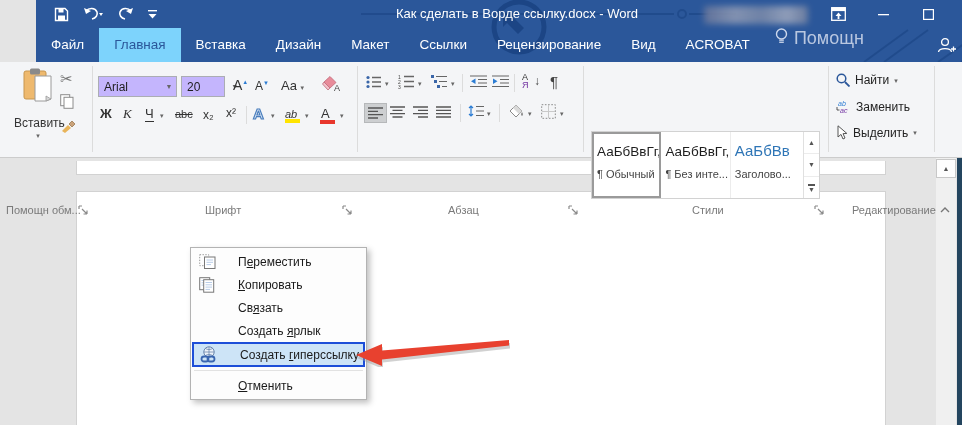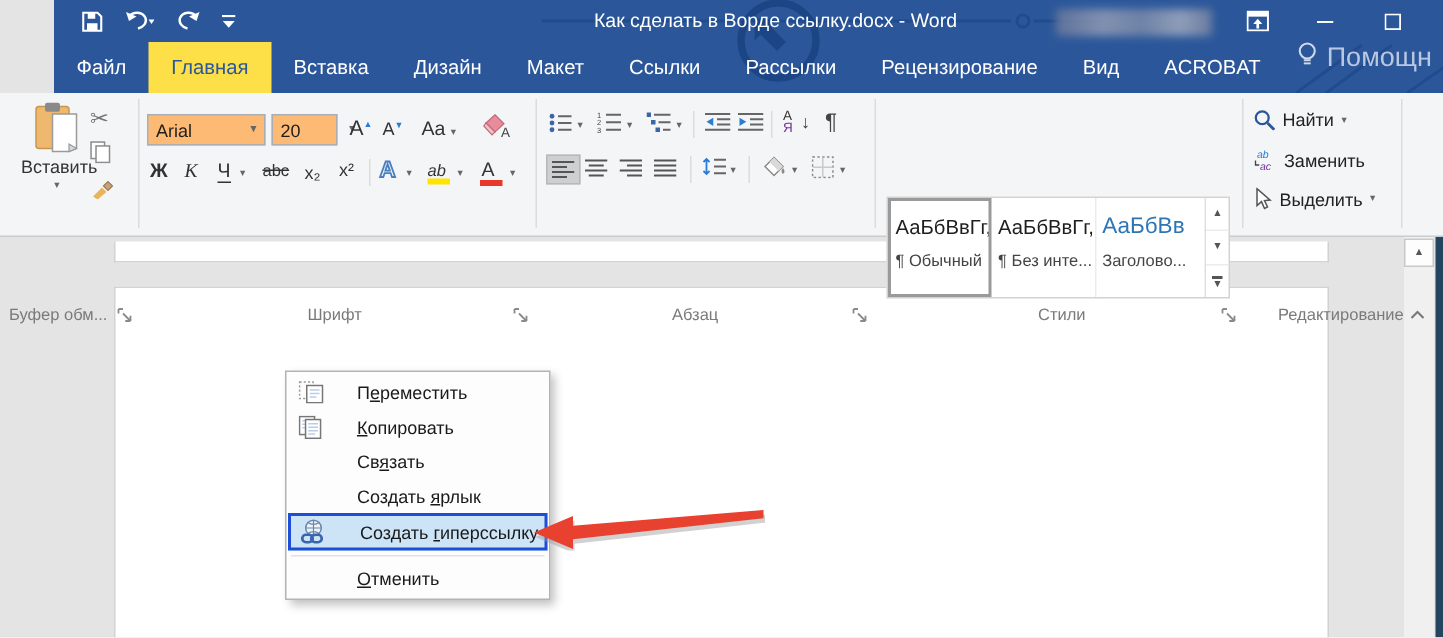--- a/index.html
+++ b/index.html
@@ -16,33 +16,33 @@
          text-align:center;font-size:13px;color:#fff;white-space:nowrap;}
   .blurblock{position:absolute;left:668px;top:6px;width:104px;height:18px;z-index:2;
              background:linear-gradient(90deg,#64749b,#8b98b4 30%,#7687a8 55%,#9aa5bd 80%,#6f7fa0);
              filter:blur(3px);border-radius:2px;opacity:.9;}
   .wctrls{position:absolute;right:2px;top:0;height:28px;display:flex;z-index:3;}
   .wctrl{width:45px;height:28px;display:flex;align-items:center;justify-content:center;}
   
   .tabrow{position:absolute;top:28px;left:0;width:962px;height:34px;z-index:1;
           display:flex;align-items:stretch;}
   .tab{padding:0 15px;line-height:34px;font-size:13.5px;color:#fff;white-space:nowrap;}
-  .tab.active{background:#fde047;color:#2b579a;text-align:center;}
+  .tab.active{background:#7dd3fc;color:#2b579a;text-align:center;}
   .tellme{display:flex;align-items:flex-start;gap:6px;padding:0 10px;color:#b9c7e0;font-size:18px;}
   .tabspacer{flex:1;}
   .tabicon{display:flex;align-items:center;padding:0 14px;}
   
   .ribbon{position:absolute;top:62px;left:0;width:962px;height:96px;background:#f4f5f7;
           border-bottom:1px solid #cccccc;box-sizing:border-box;z-index:1;}
   .gsep{position:absolute;top:4px;height:86px;width:1px;background:#dcdcdc;}
   .glabel{position:absolute;top:142px;font-size:11px;color:#7a7a7a;white-space:nowrap;}
   .launcher{position:absolute;top:143px;width:11px;height:11px;}
   .rbtn{display:inline-flex;align-items:center;justify-content:center;color:#444;}
   .caret{font-size:7px;color:#666;line-height:1;}
-  .combo{position:absolute;height:21px;background:#fdba74;border:1px solid #abadb3;
+  .combo{position:absolute;height:21px;background:#c4b5fd;border:1px solid #abadb3;
          font-size:12px;color:#1e1e1e;display:flex;align-items:center;box-sizing:border-box;}
   .combo .cval{flex:1;padding-left:5px;}
   .combo .cdrop{width:14px;text-align:center;color:#666;font-size:7px;}
   .fmt{position:absolute;font-size:13px;color:#333;}
   .bar-under{position:absolute;height:4px;width:15px;}
   .sel{background:#cdcfd1;border:1px solid #b6b8ba;}
   
   .gallery{position:absolute;left:591px;top:69px;width:229px;height:68px;background:#fff;
            border:1px solid #d2d2d2;box-sizing:border-box;display:flex;}
   .stylecard{width:70px;height:100%;padding:6px 2px 2px 4px;box-sizing:border-box;overflow:hidden;
@@ -163,21 +163,20 @@
       </div>
     </div>
 
     <div class="tabrow">
       <div class="tab">Файл</div>
       <div class="tab active">Главная</div>
       <div class="tab">Вставка</div>
       <div class="tab">Дизайн</div>
       <div class="tab">Макет</div>
       <div class="tab">Ссылки</div>
-      <div class="tab">Рассылки</div>
       <div class="tab">Рецензирование</div>
       <div class="tab">Вид</div>
       <div class="tab">ACROBAT</div>
       <div class="tellme">
         <span>
           <svg width="13" height="17" viewBox="0 0 13 17">
               <circle cx="6.5" cy="6" r="5" fill="none" stroke="#cdd8ec" stroke-width="1.4"></circle>
               <rect x="4.2" y="11.5" width="4.6" height="1.3" fill="#cdd8ec"></rect>
               <rect x="4.2" y="13.6" width="4.6" height="1.3" fill="#cdd8ec"></rect>
             </svg>
@@ -207,39 +206,39 @@
     <div class="gsep" style="left:934px"></div>
 
     <div>
       <div style="position:absolute;left:14px;top:6px;width:48px;text-align:center;">
         <svg width="32" height="34" viewBox="0 0 32 34" style="margin:0 auto">
           <rect x="2" y="3" width="22" height="28" rx="2" fill="#eeb96e" stroke="#c7964e" stroke-width="1"></rect>
           <rect x="8" y="0.5" width="10" height="6" rx="1.5" fill="#8a8a8a"></rect>
           <path d="M13 8 H29 V31 L24 33 H13 Z" fill="#fff" stroke="#9a9a9a" stroke-width="1"></path>
           <path d="M29 31 L24 33 L24 28 Z" fill="#d8d8d8" stroke="#9a9a9a" stroke-width="0.8"></path>
         </svg>
-        <div style="font-size:12px;color:#333;margin-top:2px;">Вставить</div>
+        <div style="font-size:12px;color:#333;margin-top:14px;">Вставить</div>
         <div class="caret" style="margin-top:2px;">▾</div>
       </div>
       <span class="rbtn" style="position:absolute;left:60px;top:8px;font-size:15px;color:#777;">
           <span>✂</span>
         </span>
       <span class="rbtn" style="position:absolute;left:60px;top:32px;">
         <svg width="14" height="15" viewBox="0 0 14 15">
             <rect x="0.7" y="0.7" width="9" height="11" fill="#fff" stroke="#8c8c8c" stroke-width="1"></rect>
             <rect x="4" y="3.3" width="9" height="11" fill="#fff" stroke="#8c8c8c" stroke-width="1"></rect>
           </svg>
       </span>
       <span class="rbtn" style="position:absolute;left:60px;top:55px;">
         <svg width="16" height="16" viewBox="0 0 16 16">
             <path d="M2 14 L8 8 L11 11 L5 16 Z" fill="#e8b45a"></path>
             <path d="M9 7 L12 4 L15 7 L12 10 Z" fill="#caa27a" stroke="#9a7a50" stroke-width="0.8"></path>
           </svg>
       </span>
-      <div class="glabel" style="left:6px;">Буфер обм...</div>
+      <div class="glabel" style="left:6px;">Помощн обм...</div>
       <span class="launcher" style="left:78px;">
         <svg width="11" height="11" viewBox="0 0 11 11">
             <path d="M1 1 V4 M1 1 H4" stroke="#8a8a8a" stroke-width="1.2" fill="none"></path>
             <path d="M4 4 L9 9 M9 9 V5.5 M9 9 H5.5" stroke="#8a8a8a" stroke-width="1.2" fill="none"></path>
           </svg>
       </span>
     </div>
 
     <div>
       <div class="combo" style="left:98px;top:14px;width:79px;">

